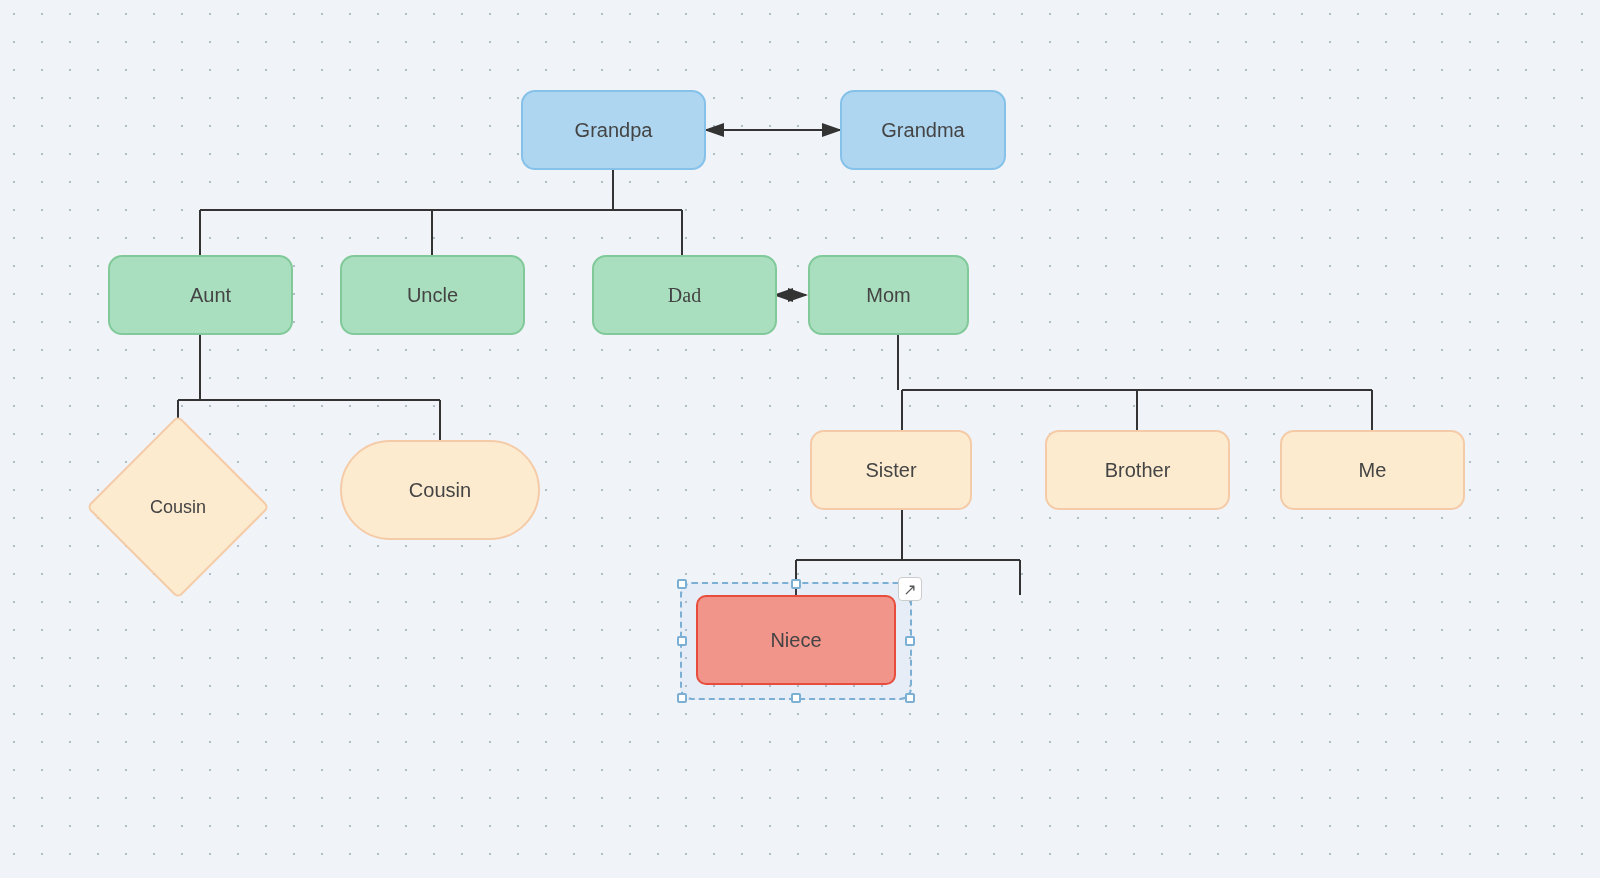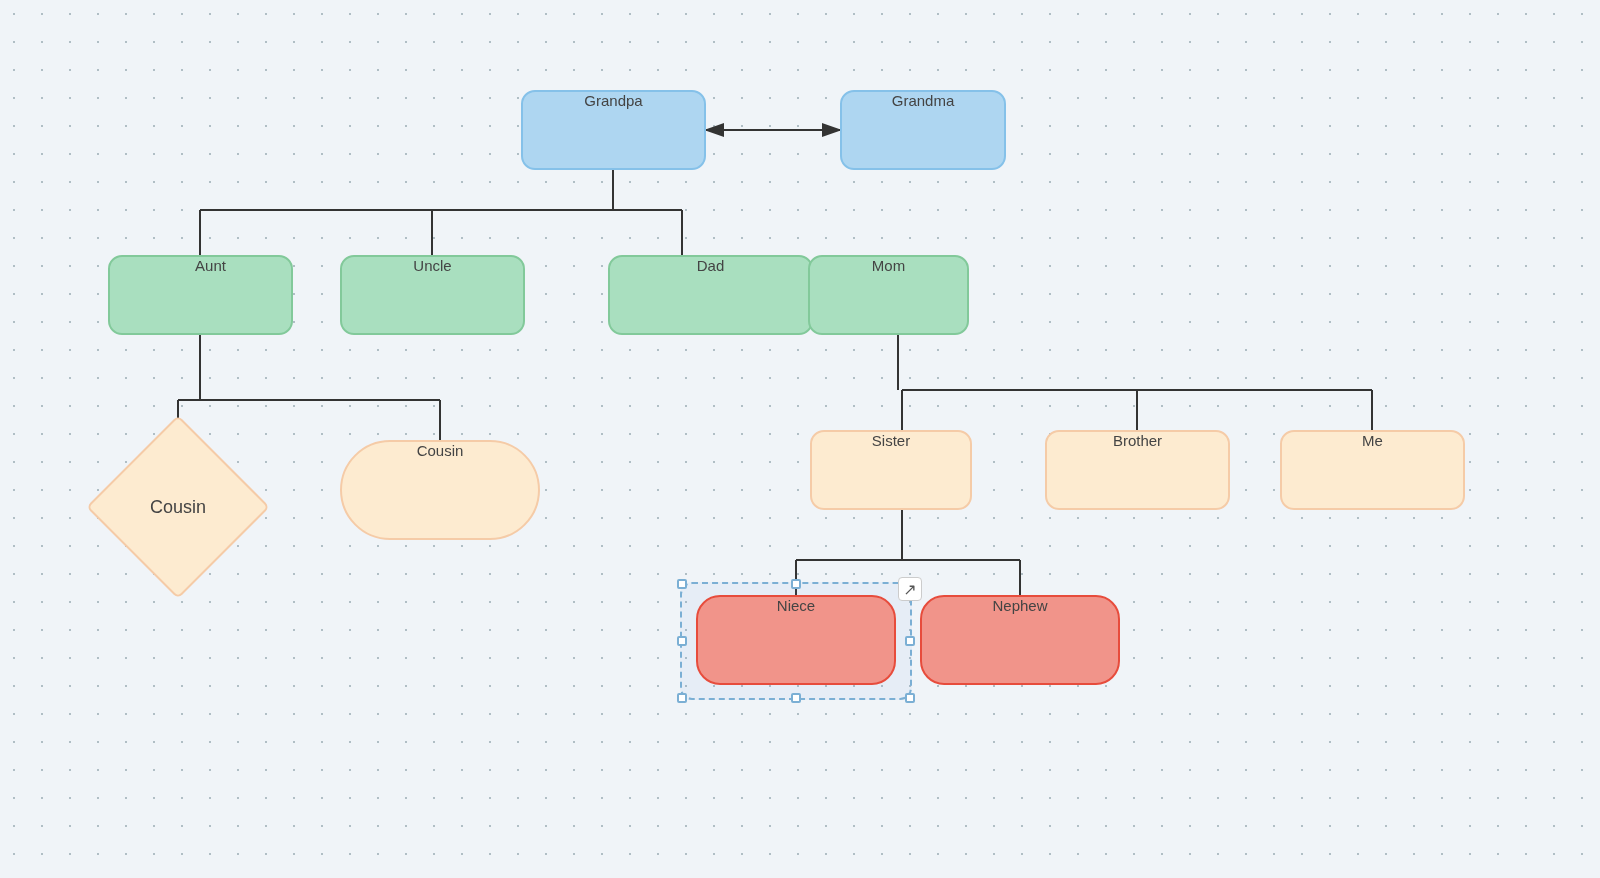--- a/index.html
+++ b/index.html
@@ -19,23 +19,23 @@
       position: absolute;
       top: 0; left: 0;
       width: 1600px;
       height: 878px;
     }
 
     
     .node {
       position: absolute;
       display: flex;
-      align-items: flex-start;
+      align-items: center;
       justify-content: center;
-      font-size: 15px;
+      font-size: 20px;
       font-weight: 400;
       color: #444;
     }
 
     .node-rect {
       border-radius: 14px;
     }
 
     .node-blue {
       background-color: #aed6f1;
@@ -48,21 +48,21 @@
     }
 
     .node-yellow {
       background-color: #fdebd0;
       border: 2px solid #f5cba7;
     }
 
     .node-red {
       background-color: #f1948a;
       border: 2px solid #e74c3c;
-      border-radius: 24px;
+      border-radius: 10px;
     }
 
     .node-diamond {
       background-color: #fdebd0;
       border: 2px solid #f5cba7;
       transform: rotate(45deg);
       width: 130px;
       height: 130px;
       border-radius: 6px;
     }
@@ -175,21 +175,21 @@
   </div>
 
   <div class="node node-rect node-green" style="left:108px; top:255px; width:185px; height:80px;padding-left:20px;">
     <span>Aunt</span>
   </div>
 
   <div class="node node-rect node-green" style="left:340px; top:255px; width:185px; height:80px;">
     <span>Uncle</span>
   </div>
 
-  <div class="node node-rect node-green" style="left:608px; top:255px; width:205px; height:80px;">
+  <div class="node node-rect node-green" style="left:592px; top:255px; width:185px; height:80px;font-family:Liberation Serif, serif;">
     <span>Dad</span>
   </div>
 
   <div class="node node-rect node-green" style="left:808px; top:255px; width:161px; height:80px;">
     <span>Mom</span>
   </div>
 
   <div style="position:absolute; left:113px; top:442px; width:130px; height:130px; display:flex; align-items:center; justify-content:center;">
     <div class="node-diamond" style="position:absolute;"></div>
     <span style="position:relative; z-index:1; font-size:18px; color:#444;">Cousin</span>
@@ -224,17 +224,14 @@
   </div>
 
   <div style="position:absolute; left:898px; top:577px; font-size:16px; color:#555; background:white; border:1px solid #ccc; border-radius:4px; width:24px; height:24px; display:flex; align-items:center; justify-content:center;">
     ↗
   </div>
 
   <div class="node node-red" style="left:696px; top:595px; width:200px; height:90px;">
     <span>Niece</span>
   </div>
 
-  <div class="node node-red" style="left:920px; top:595px; width:200px; height:90px;">
-    <span>Nephew</span>
-  </div>
 
 </div>
 
 </body></html>

